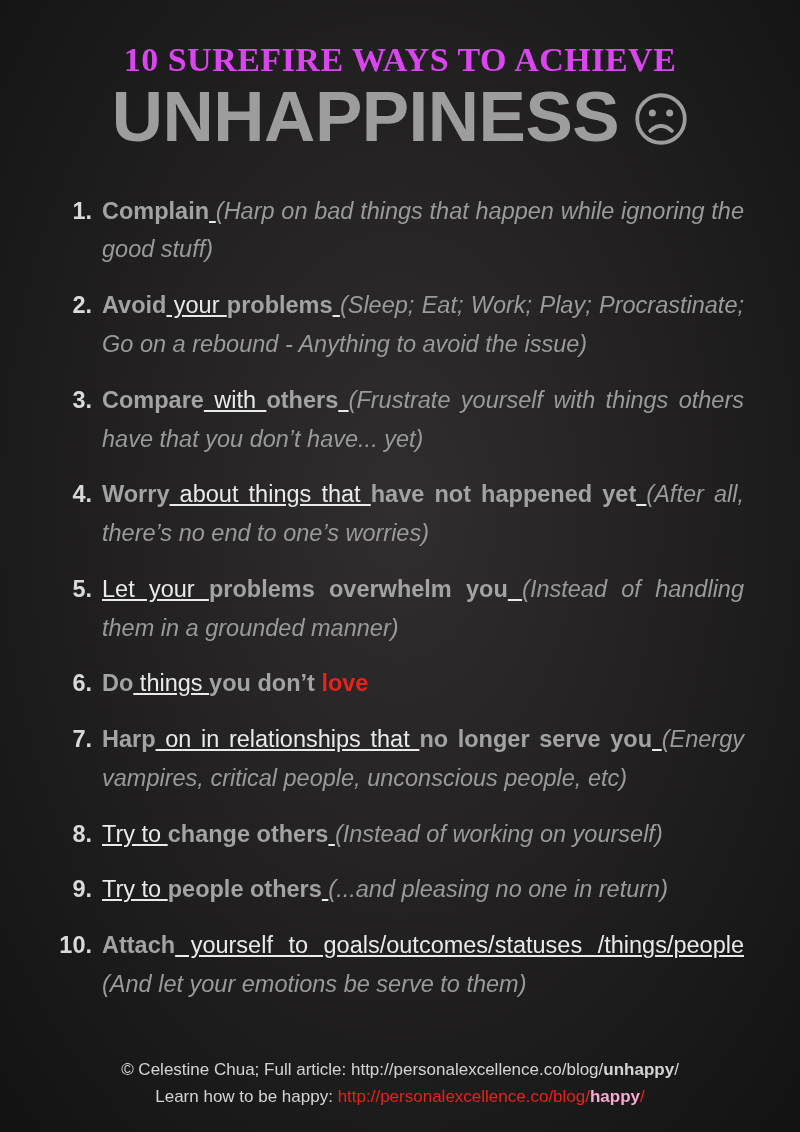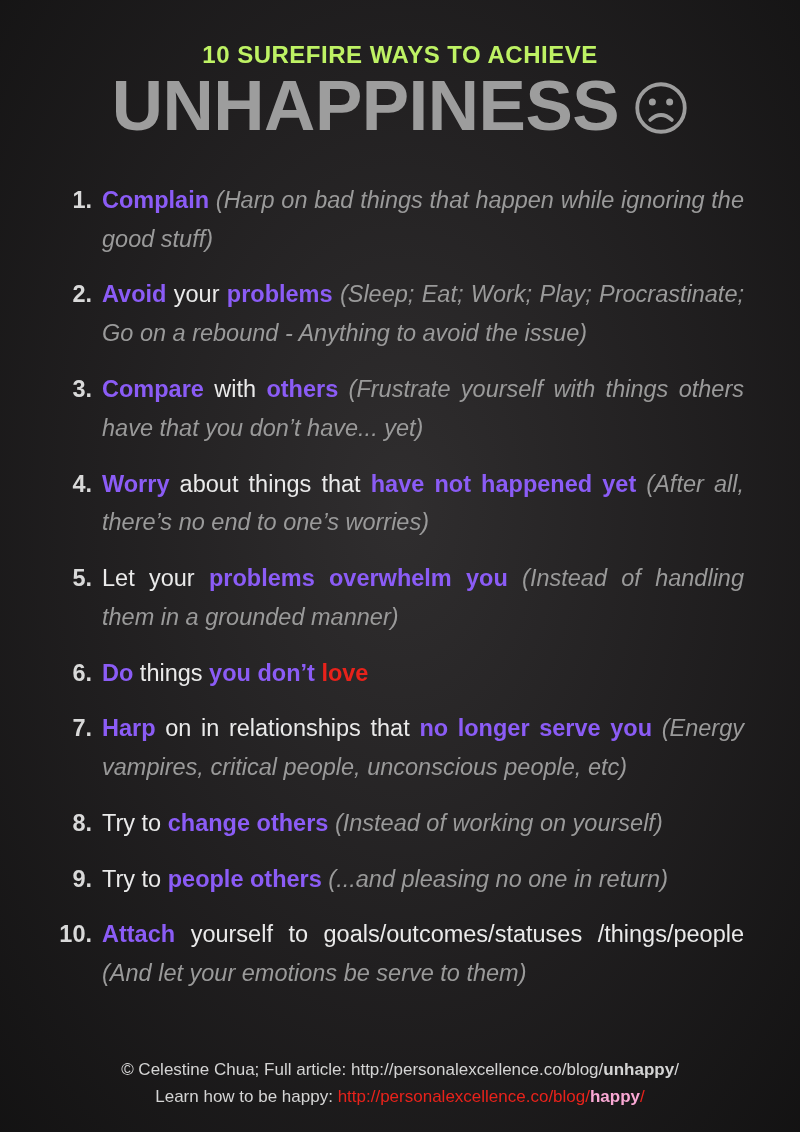--- a/index.html
+++ b/index.html
@@ -28,25 +28,26 @@
       radial-gradient(ellipse at 50% 45%, rgba(60,58,59,0.55) 0%, rgba(30,29,30,0.25) 55%, rgba(12,12,12,0.65) 100%);
     pointer-events: none;
   }
   .poster > * { position: relative; z-index: 1; }
 
   .header {
     text-align: center;
     padding-top: 42px;
   }
   .title-line1 {
-    font-size: 24px;
+    font-size: 34px;
     font-weight: bold;
     letter-spacing: 0.5px;
-    color: #bef264;
+    color: #d946ef;
     line-height: 1.08;
+    font-family: Liberation Serif, serif;
   }
   .title-line2 {
     display: flex;
     align-items: center;
     justify-content: center;
     gap: 11px;
     margin-top: 2px;
   }
   .title-big {
     font-size: 71px;
@@ -83,22 +84,22 @@
     color: #d9d9d9;
     font-size: 23.5px;
     font-weight: bold;
     line-height: 1.65;
   }
   .text {
     flex: 1 1 auto;
     text-align: justify;
     text-justify: inter-word;
   }
-  .text .b { font-weight: bold; color: #8b5cf6; }
-  .text .n { font-weight: normal; color: #eaeaea; }
+  .text .b { font-weight: bold; color: #a3a3a3; }
+  .text .n { font-weight: normal; color: #eaeaea; text-decoration: underline; }
   .text .note {
     font-style: italic;
     color: #9a9a9a;
     font-weight: normal;
   }
   .text .love { color: #e8221b; font-weight: bold; }
 
   .footer {
     position: absolute;
     left: 0;

